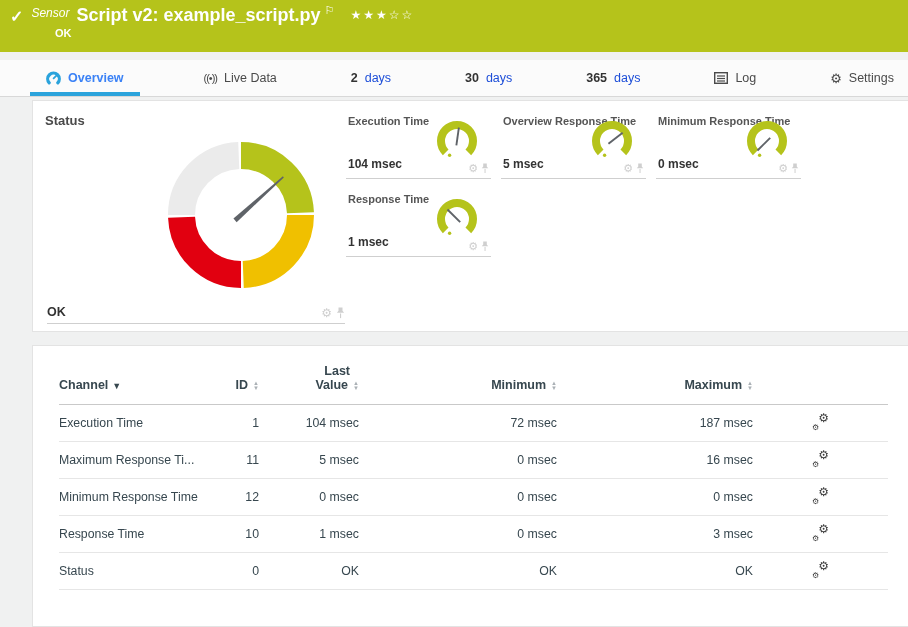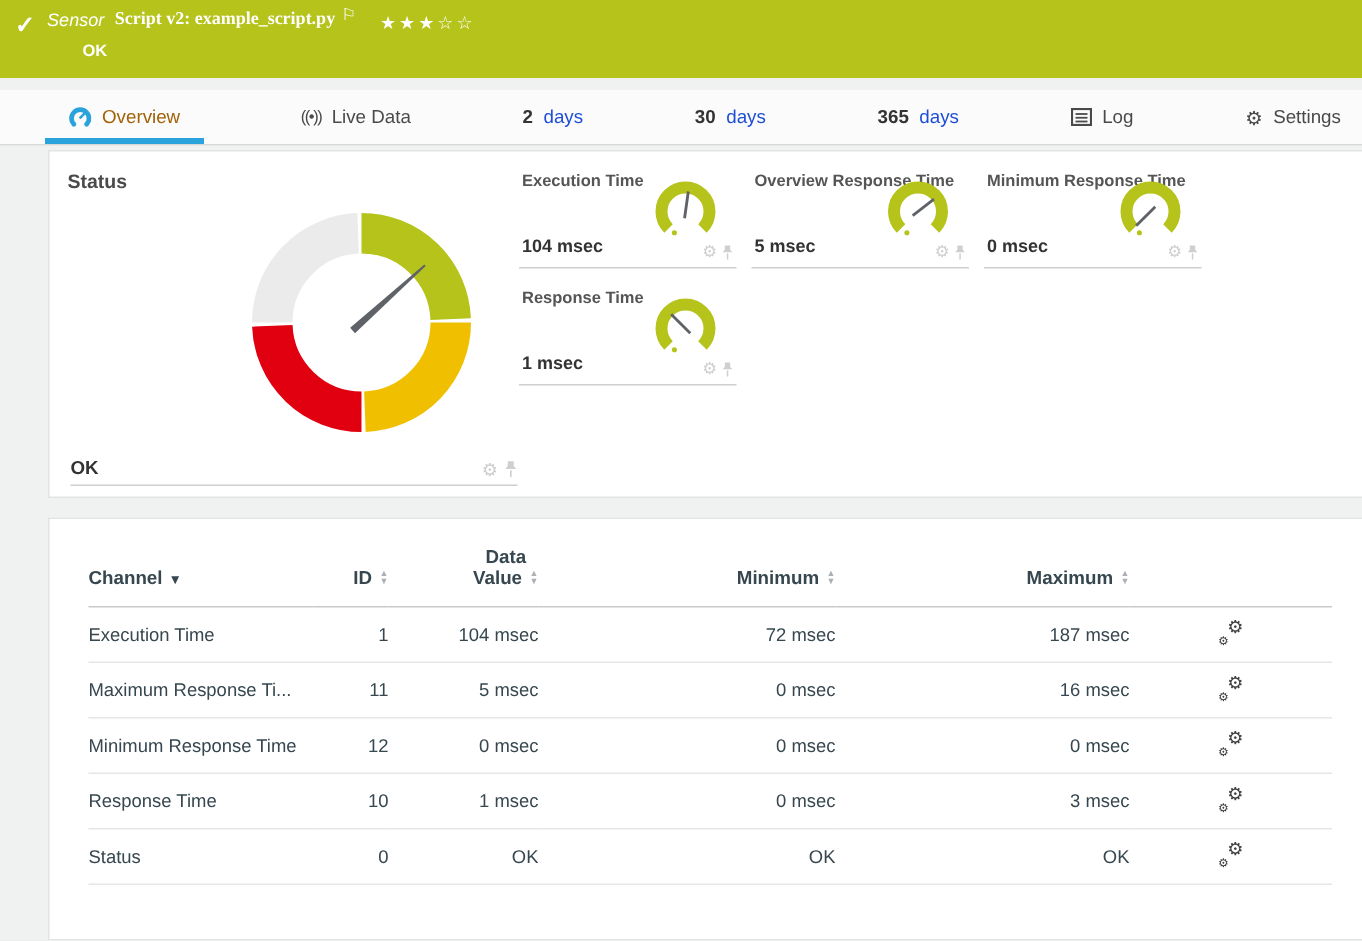--- a/index.html
+++ b/index.html
@@ -6,33 +6,33 @@
   html,body { background:#e9eaea; }
   .page {
     position:relative; width:908px; height:627px; overflow:hidden;
     background:#f0f1f1; font-family:"Liberation Sans", sans-serif;
   }
   
   .topbar { height:52px; background:#b5c31b; color:#fff; padding:5px 10px 0 8px; }
   .title-row { display:flex; align-items:flex-start; }
   .check { font-size:16px; font-weight:bold; margin:2px 8px 0 2px; }
   .sensor-type { font-style:italic; font-size:12px; margin:1px 7px 0 0; }
-  .sensor-title { font-weight:bold; font-size:12px;font-family:Liberation Serif, serif; }
+  .sensor-title { font-weight:bold; font-size:18px; }
   .flag { font-size:11px; margin:0 0 0 4px; line-height:11px; }
   .stars { font-size:12px; letter-spacing:2px; margin:3px 0 0 16px; }
   .ok-line { margin:1px 0 0 47px; font-size:11px; font-weight:bold; }
   
   .tabstrip {
     margin-top:8px; height:37px; background:#fbfbfb; border-bottom:1px solid #d8d8d8;
     display:flex; align-items:stretch; justify-content:space-between;
     padding:0 4px 0 30px;
   }
   .tab { display:flex; align-items:center; gap:7px; padding:0 10px; font-size:12.5px;
          color:#4a4a4a; cursor:pointer; white-space:nowrap; }
-  .tab.active { border-bottom:4px solid #2aa3dc; font-weight:normal; color:#a16207; padding:4px 16px 0 16px; }
+  .tab.active { border-bottom:4px solid #2aa3dc; font-weight:bold; color:#3b82f6; padding:4px 16px 0 16px; }
   .tab .num { font-weight:bold; color:#333; }
   .tab .unit { color:#1d4ed8; }
   .live-glyph { font-size:11px; letter-spacing:-1px; color:#4a4a4a; }
   .gear-glyph { font-size:13px; color:#4a4a4a; line-height:13px; }
   
   .panel { position:absolute; left:32px; right:0; background:#fff;
            border:1px solid #e3e3e3; border-right:none; }
   .panel.gauges { top:100px; height:232px; }
   .panel.table { top:345px; bottom:0; padding:18px 20px 0 26px; }
   
@@ -248,21 +248,21 @@
           <th class="ch">
             <span>Channel</span><span class="caret">▼</span>
           </th>
           <th>
             <span>ID</span><span class="sort">
                 <span>▲</span>
                 <span>▼</span>
               </span>
           </th>
           <th>
-            <span class="lastcol"><div>Data</div><div><span>Value</span><span class="sort">
+            <span class="lastcol"><div>Last</div><div><span>Value</span><span class="sort">
                     <span>▲</span>
                     <span>▼</span>
                   </span></div></span>
           </th>
           <th>
             <span>Minimum</span><span class="sort">
                 <span>▲</span>
                 <span>▼</span>
               </span>
           </th>

